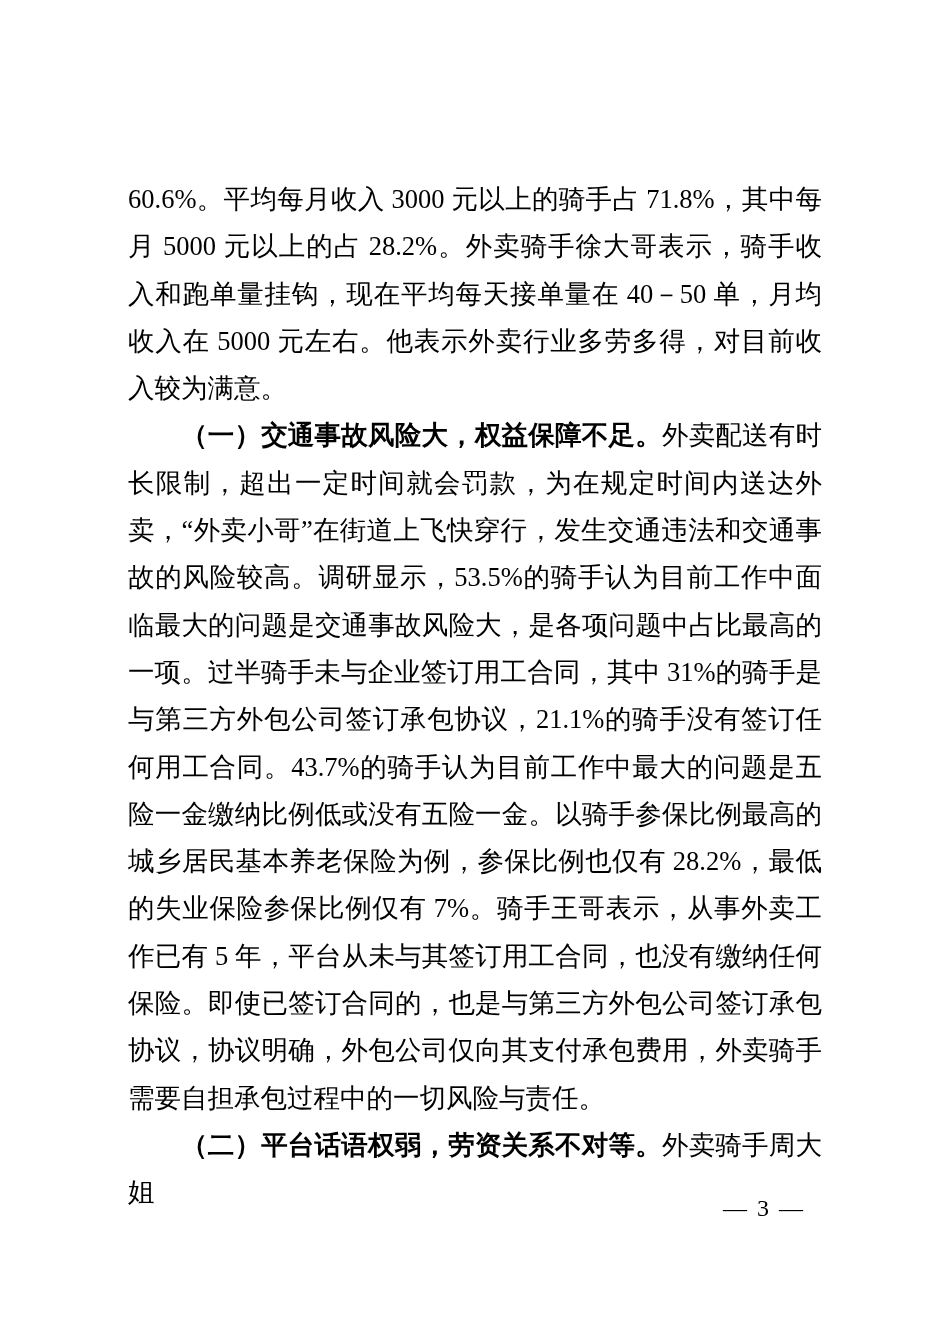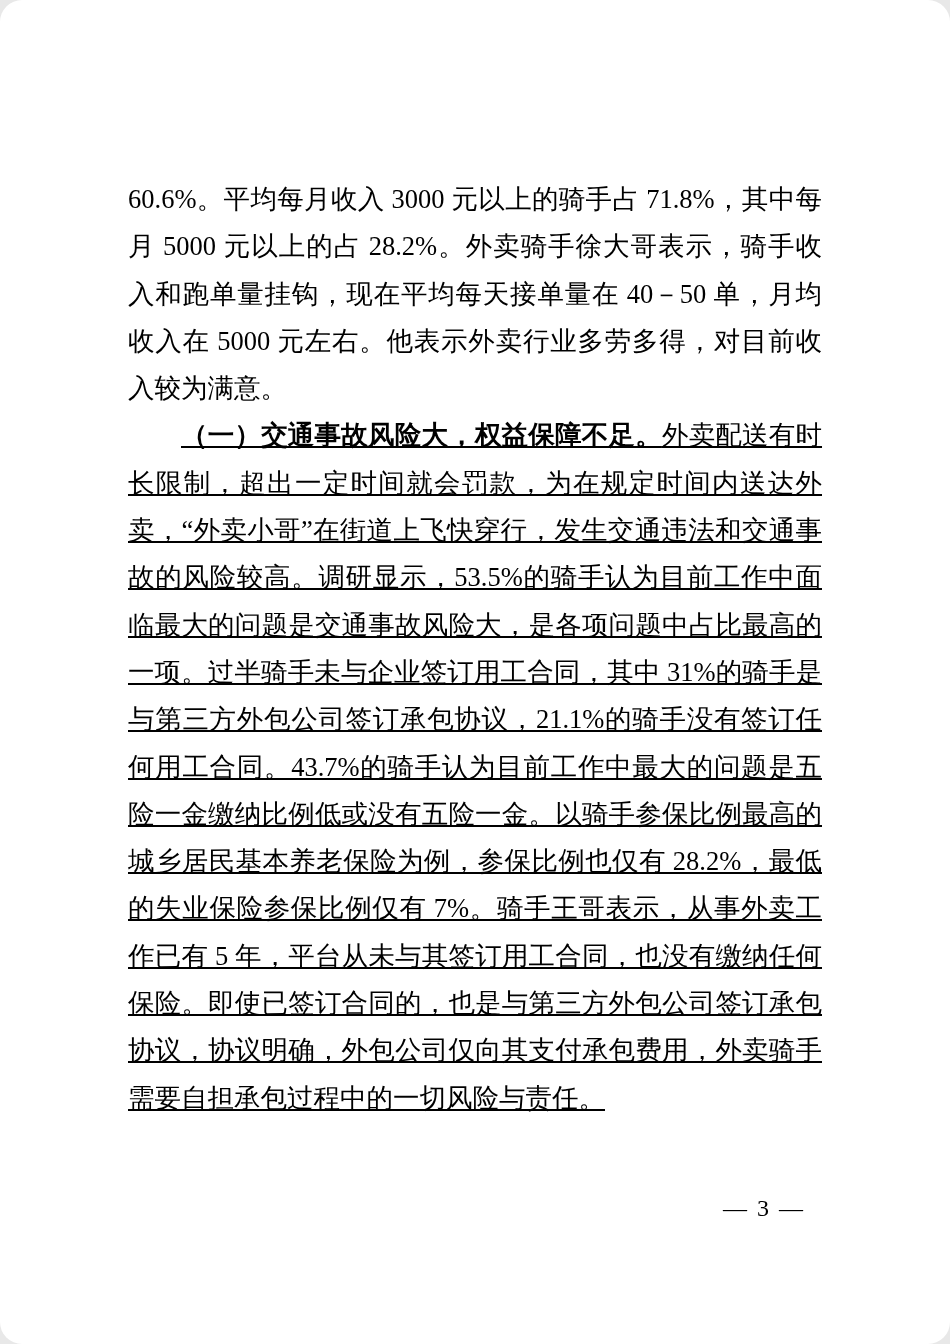--- a/index.html
+++ b/index.html
@@ -9,39 +9,37 @@
   }
   .page {
     position: relative;
     width: 950px;
     height: 1344px;
     margin: 0 auto;
     background: #ffffff;
     overflow: hidden;
     font-family: "Liberation Serif", "DejaVu Serif", serif;
     color: #000000;
-    border-radius: 22px;
   }
   .content {
     position: absolute;
     left: 128px;
     top: 176px;
     width: 694px;
   }
   .content p {
     margin: 0;
     font-size: 26.5px;
     line-height: 47.3px;
     text-align: justify;
     text-justify: inter-ideograph;
     word-break: break-all;
   }
   p.indent {
     text-indent: 2em;
-    text-decoration: underline;
   }
   .section-heading {
     margin: 0;
     font-size: 26.5px;
     line-height: 47.3px;
     text-indent: 2em;
     font-weight: 700;
     font-family: "Liberation Sans", "DejaVu Sans", sans-serif;
     letter-spacing: 1px;
   }
@@ -67,17 +65,20 @@
 
     <p>
       <span>60.6%。平均每月收入 3000 元以上的骑手占 71.8%，其中每月 5000 元以上的占 28.2%。外卖骑手徐大哥表示，骑手收入和跑单量挂钩，现在平均每天接单量在 40－50 单，月均收入在 5000 元左右。他表示外卖行业多劳多得，对目前收入较为满意。</span>
     </p>
 
 
     <p class="indent">
       <span class="lead-bold">（一）交通事故风险大，权益保障不足。</span><span>外卖配送有时长限制，超出一定时间就会罚款，为在规定时间内送达外卖，“外卖小哥”在街道上飞快穿行，发生交通违法和交通事故的风险较高。调研显示，53.5%的骑手认为目前工作中面临最大的问题是交通事故风险大，是各项问题中占比最高的一项。过半骑手未与企业签订用工合同，其中 31%的骑手是与第三方外包公司签订承包协议，21.1%的骑手没有签订任何用工合同。43.7%的骑手认为目前工作中最大的问题是五险一金缴纳比例低或没有五险一金。以骑手参保比例最高的城乡居民基本养老保险为例，参保比例也仅有 28.2%，最低的失业保险参保比例仅有 7%。骑手王哥表示，从事外卖工作已有 5 年，平台从未与其签订用工合同，也没有缴纳任何保险。即使已签订合同的，也是与第三方外包公司签订承包协议，协议明确，外包公司仅向其支付承包费用，外卖骑手需要自担承包过程中的一切风险与责任。</span>
     </p>
 
+    <p class="indent">
+      <span class="lead-bold">（二）平台话语权弱，劳资关系不对等。</span><span>外卖骑手周大姐</span>
+    </p>
 
   </div>
 
   <div class="page-number">— 3 —</div>
 </div>
 
 </body></html>

